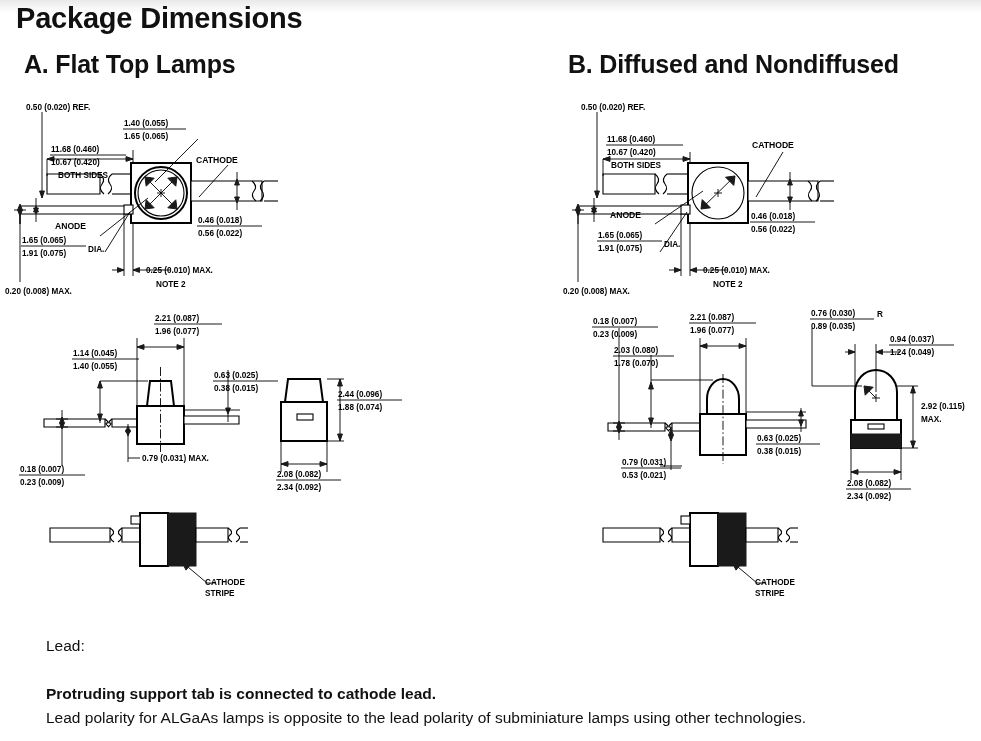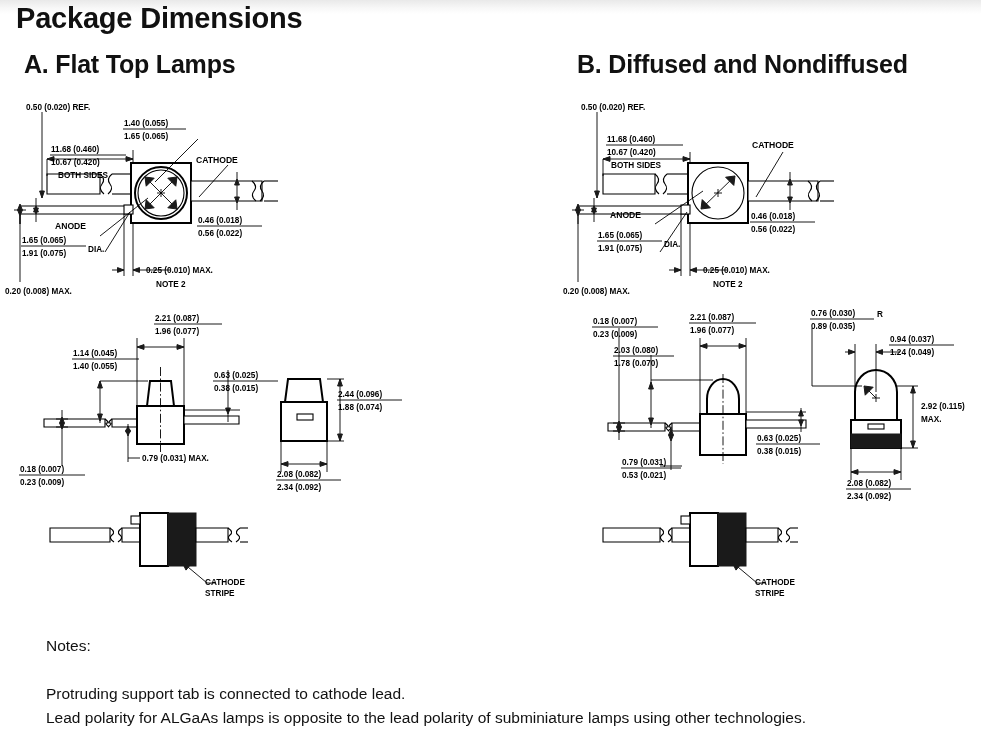--- a/index.html
+++ b/index.html
@@ -33,36 +33,35 @@
     left: 16px; top: 2px;
     font-size: 29px;
   }
   #section-a-title {
     left: 24px; top: 50px;
     font-size: 25px;
   }
   #section-b-title {
     left: 568px; top: 50px;
     font-size: 25px;
-    margin-left: 9px;
   }
   .svg-layer {
     position: absolute;
     left: 0; top: 0;
   }
   .notes {
     position: absolute;
     left: 46px;
     font-size: 15.5px;
     white-space: nowrap;
     line-height: 1;
   }
   #note-head { top: 638px; }
   #note-1 { top: 662px; }
-  #note-2 { top: 686px; }
+  #note-2 { top: 686px; font-weight: bold; }
   #note-3 { top: 710px; text-align: center; }
 
   
   .ln { stroke: #000; stroke-width: 1.1; fill: none; }
   .ln-thick { stroke: #000; stroke-width: 2; fill: none; }
   .ln-thin { stroke: #000; stroke-width: 0.9; fill: none; }
   .fillwhite { fill: #ffffff; stroke: #000; stroke-width: 1.1; }
   .fillwhite-thick { fill: #ffffff; stroke: #000; stroke-width: 2; }
   .fillblack { fill: #1a1a1a; stroke: #1a1a1a; stroke-width: 1; }
   .dim-txt {
@@ -534,17 +533,17 @@
       <line class="ln-thin" x1="732" y1="562" x2="757" y2="583"></line>
       <path class="fillblack" d="M732,562 l9.4,1.6 l-5.4,6.5 z"></path>
       <line class="ln-thin" x1="757" y1="583" x2="766" y2="583"></line>
 
       <text class="dim-txt" x="755" y="585">CATHODE</text>
       <text class="dim-txt" x="755" y="596">STRIPE</text>
     </g>
 
   </svg>
 
-  <div class="notes" id="note-head">Notes:</div>
+  <div class="notes" id="note-head">Lead:</div>
   <div class="notes" id="note-2">Protruding support tab is connected to cathode lead.</div>
   <div class="notes" id="note-3">Lead polarity for ALGaAs lamps is opposite to the lead polarity of subminiature lamps using other technologies.</div>
 
 </div>
 
 </body></html>

